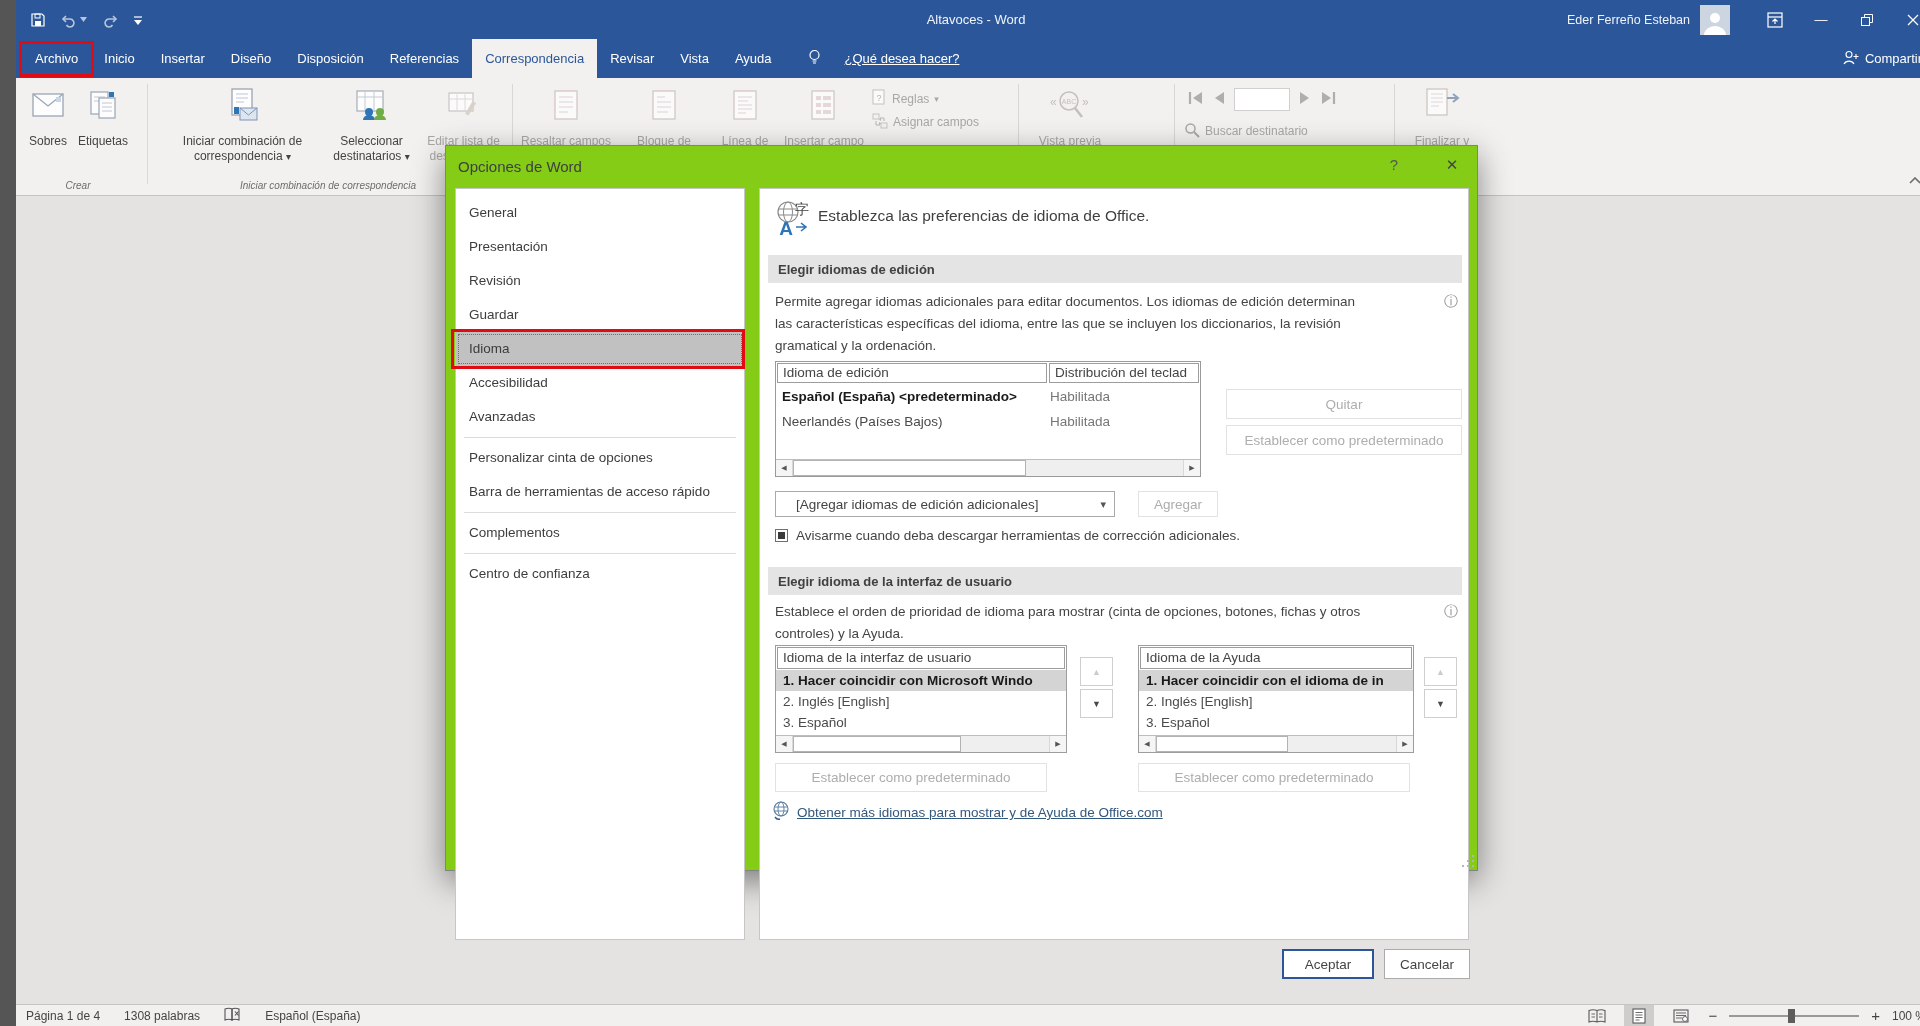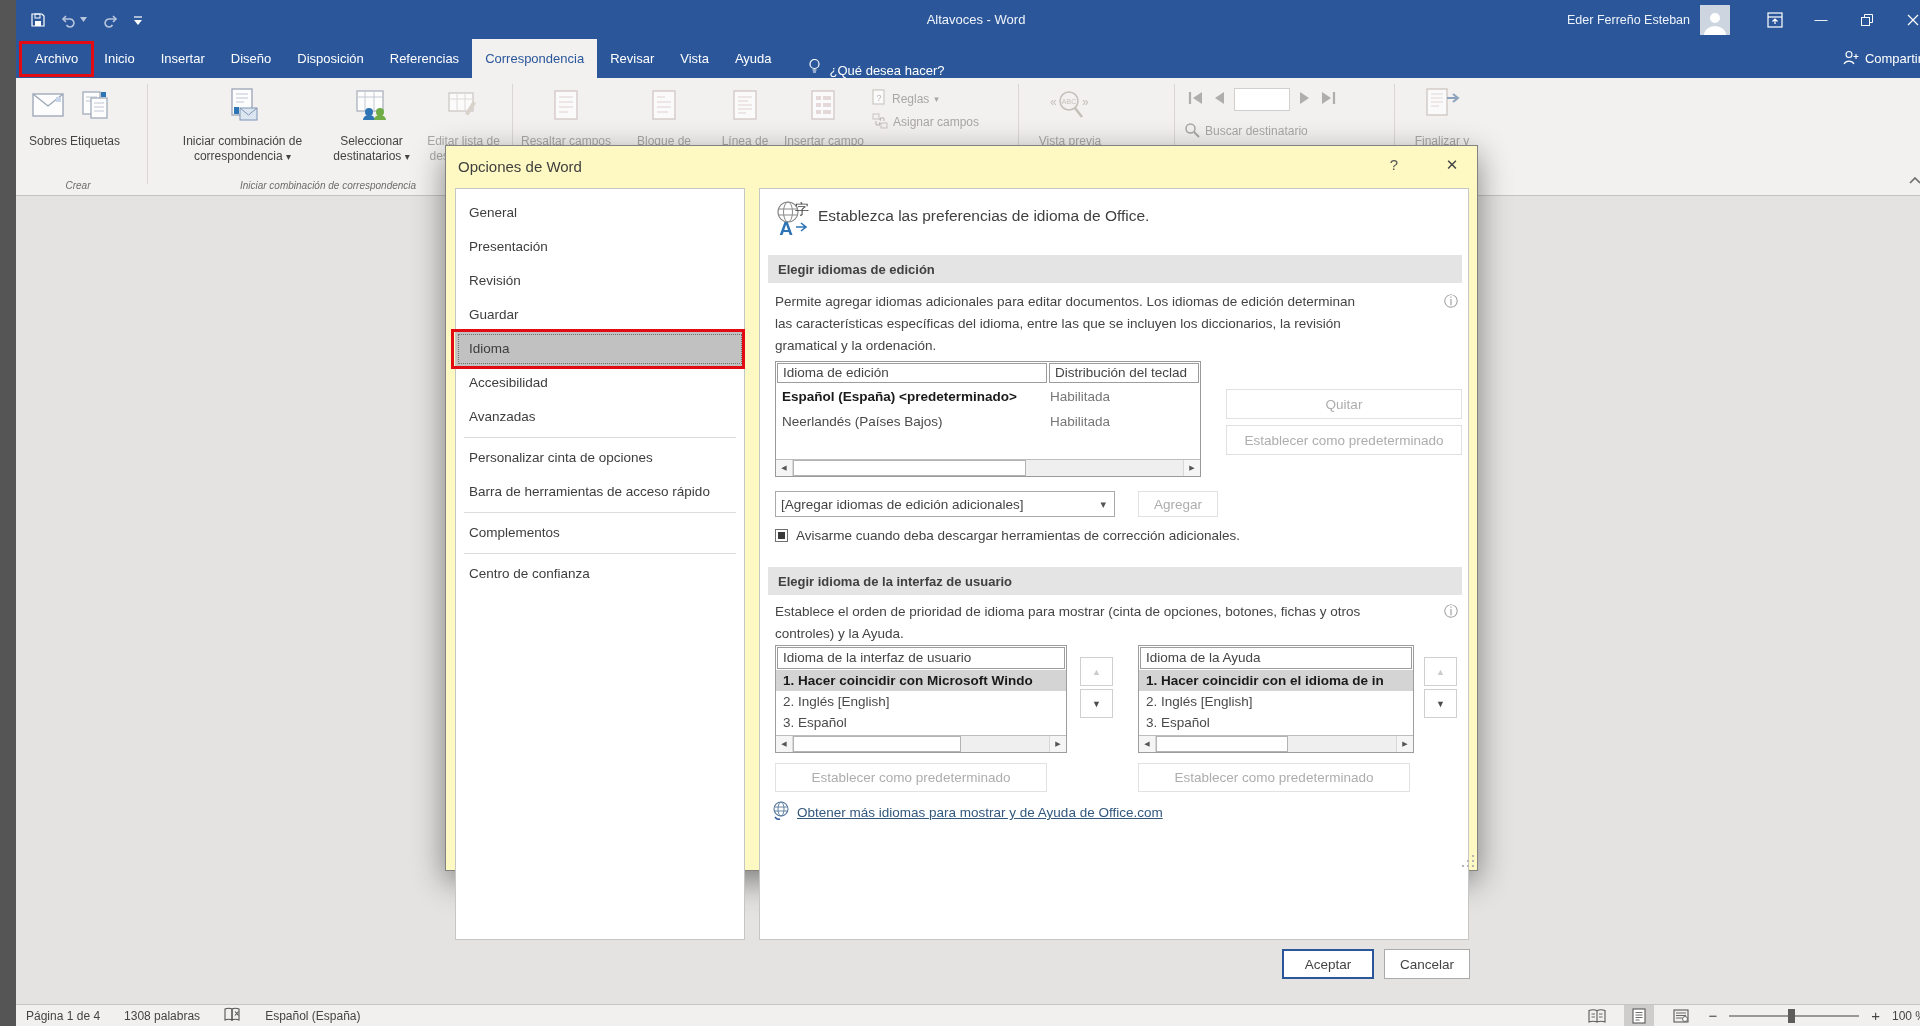--- a/index.html
+++ b/index.html
@@ -14,21 +14,21 @@
   .win-title{position:absolute;left:0;right:0;top:0;height:39px;display:flex;align-items:center;justify-content:center;font-size:13px;color:#f0f4fa;}
   .tb-right{position:absolute;right:0;top:0;height:39px;display:flex;align-items:center;}
   .tb-user{font-size:12.5px;color:#eef3fa;margin-right:10px;}
   .tb-avatar{width:30px;height:30px;background:#cdd5e0;display:flex;align-items:flex-end;justify-content:center;overflow:hidden;margin-right:22px;}
   .winbtn{width:46px;height:39px;display:flex;align-items:center;justify-content:center;color:#fff;font-size:13px;}
 
   
   .tabrow{position:absolute;left:0;top:39px;width:1920px;height:39px;background:#2b579a;display:flex;align-items:stretch;padding-left:6px;}
   .tab{position:relative;padding:0 13px;display:flex;align-items:center;font-size:13px;color:#fff;white-space:nowrap;}
   .tab.active{background:#f2f1f0;color:#2b579a;}
-  .tellme{display:flex;align-items:flex-end;gap:8px;margin-left:22px;font-size:13px;color:#fff;}
+  .tellme{display:flex;align-items:center;gap:23px;margin-left:22px;font-size:13px;color:#fff;text-decoration:underline;}
   .share{position:absolute;right:14px;top:0;height:39px;display:flex;align-items:center;gap:6px;font-size:13px;color:#fff;}
   .red-annotation{position:absolute;border:3px solid #e30b13;pointer-events:none;z-index:60;}
 
   
   .ribbon{position:absolute;left:0;top:78px;width:1920px;height:118px;background:#f2f1f0;border-bottom:1px solid #c5c3c1;}
   .rsep{position:absolute;top:6px;height:100px;width:1px;background:#d9d6d3;}
   .vbtn{position:absolute;top:0;padding-top:10px;text-align:center;font-size:12px;line-height:15px;color:#444;}
   .vbtn .ric{height:34px;margin-bottom:12px;display:flex;align-items:center;justify-content:center;}
   .vbtn.disabled{color:#a9a7a4;}
   .sbtn{position:absolute;height:22px;display:flex;align-items:center;gap:5px;font-size:12px;color:#a9a7a4;}
@@ -42,42 +42,42 @@
   
   .statusbar{position:absolute;left:0;top:1004px;width:1920px;height:22px;background:#f1f0ef;border-top:1px solid #c7c5c3;display:flex;align-items:center;font-size:12px;color:#444;}
   .sb-left{display:flex;align-items:center;gap:24px;padding-left:10px;}
   .sb-right{margin-left:auto;display:flex;align-items:center;gap:12px;padding-right:10px;}
   .viewbtn{width:30px;height:21px;display:flex;align-items:center;justify-content:center;}
   .viewbtn.sel{background:#cfcdcb;}
   .zoomtrack{position:relative;width:130px;height:2px;background:#9b9997;}
   .zoomthumb{position:absolute;left:45%;top:-6px;width:7px;height:14px;background:#5f5d5b;}
 
   
-  .dialog{position:absolute;left:429px;top:145px;width:1033px;height:726px;background:#fef9c3;border:1px solid #828282;box-shadow:0 10px 30px rgba(0,0,0,.45);z-index:20;font-size:13.5px;color:#444;}
+  .dialog{position:absolute;left:429px;top:145px;width:1033px;height:726px;background:#84cc16;border:1px solid #828282;box-shadow:0 10px 30px rgba(0,0,0,.45);z-index:20;font-size:13.5px;color:#444;}
   .dlg-title{position:absolute;left:12px;top:0;height:40px;display:flex;align-items:center;font-size:15px;color:#3f3f3f;}
   .dlg-help{position:absolute;left:936px;top:10px;width:24px;height:22px;text-align:center;font-size:15px;color:#555;}
   .dlg-close{position:absolute;left:992px;top:10px;width:28px;height:22px;text-align:center;font-size:15px;color:#444;}
   .dlg-sidebar{position:absolute;left:9px;top:42px;width:290px;height:752px;border:1px solid #c6c6c6;background:#fff;padding-top:7px;}
   .side-item{height:34px;line-height:34px;padding-left:13px;font-size:13.5px;color:#3d3d3d;position:relative;}
   .side-item.selected{background:#c1c1c1;outline:1px dotted #707070;outline-offset:-3px;}
   .side-sep{height:1px;background:#dcdcdc;margin:3px 8px;}
   .dlg-main{position:absolute;left:313px;top:42px;width:710px;height:752px;border:1px solid #c6c6c6;background:#fff;}
   .secbar{position:absolute;left:8px;width:694px;height:28px;background:#e4e4e4;display:flex;align-items:center;padding-left:10px;font-weight:bold;font-size:13px;color:#404040;}
   .para{position:absolute;left:15px;line-height:22px;font-size:13.5px;color:#444;}
   .info{position:absolute;font-size:14px;color:#8a8a8a;}
   .ltable{position:absolute;border:1px solid #9a9a9a;background:#fff;}
   .lt-head{display:flex;gap:2px;padding:1px;}
   .lt-hcell{border:1px solid #9d9d9d;height:20px;line-height:18px;padding-left:5px;white-space:nowrap;overflow:hidden;color:#444;}
   .lt-row{display:flex;height:25px;align-items:center;}
   .lt-c1{padding-left:6px;white-space:nowrap;overflow:hidden;}
   .hscroll{position:absolute;left:0;right:0;bottom:0;height:17px;display:flex;background:#efefef;border-top:1px solid #bdbdbd;}
   .hs-btn{width:17px;display:flex;align-items:center;justify-content:center;font-size:7px;color:#555;background:#f5f5f5;}
   .hs-thumb{width:55%;background:#fff;border:1px solid #b3b3b3;}
   .dbtn{position:absolute;background:#fff;border:1px solid #e2e2e2;color:#adadad;display:flex;align-items:center;justify-content:center;font-size:13.5px;}
-  .dropdown{position:absolute;border:1px solid #a9a9a9;background:#fff;display:flex;align-items:center;padding-left:5px;font-size:13.5px;color:#444;}
+  .dropdown{position:absolute;border:1px solid #a9a9a9;background:#fff;display:flex;align-items:center;padding-left:20px;font-size:13.5px;color:#444;}
   .dropdown .dd-arrow{margin-left:auto;padding-right:8px;color:#555;font-size:11px;}
   .lb{position:absolute;border:1px solid #9d9d9d;background:#fff;}
   .lb-head{margin:1px;border:1px solid #9d9d9d;height:22px;line-height:20px;padding-left:5px;white-space:nowrap;overflow:hidden;color:#444;}
   .lb-row{display:flex;height:21px;align-items:center;white-space:nowrap;overflow:hidden;color:#4a4a4a;}
   .lb-row .n{width:22px;padding-left:7px;flex:none;}
   .lb-row.sel{background:#d4d4d4;font-weight:bold;color:#1a1a1a;}
   .udbtn{position:absolute;width:33px;height:29px;border:1px solid #cfcfcf;background:#fff;display:flex;align-items:center;justify-content:center;font-size:9px;}
   .dlg-link{position:absolute;display:flex;align-items:center;gap:7px;font-size:13.5px;color:#33587e;}
   .dlg-link .txt{text-decoration:underline;}
   .footbtn{position:absolute;height:30px;background:#fff;display:flex;align-items:center;justify-content:center;font-size:13.5px;color:#444;}
@@ -216,21 +216,21 @@
     <div class="vbtn" style="left:6px;width:52px;">
       <div class="ric">
         <svg width="32" height="24" viewBox="0 0 32 24">
             <rect x="1" y="1" width="30" height="22" fill="#fdfdfd" stroke="#9aa5b5" stroke-width="1.3"></rect>
             <path d="M1 1 L16 13 L31 1" fill="none" stroke="#9aa5b5" stroke-width="1.3"></path>
             <rect x="24" y="4" width="5" height="5" fill="#c8d6ea"></rect>
           </svg>
       </div>
       <div>Sobres</div>
     </div>
-    <div class="vbtn" style="left:48px;width:62px;">
+    <div class="vbtn" style="left:56px;width:62px;">
       <div class="ric">
         <svg width="28" height="30" viewBox="0 0 28 30">
             <rect x="2" y="2" width="17" height="22" fill="#fdfdfd" stroke="#9aa5b5" stroke-width="1.2"></rect>
             <path d="M5 7 h11 M5 11 h11" stroke="#c0c8d4"></path>
             <rect x="10" y="8" width="16" height="20" fill="#fdfdfd" stroke="#9aa5b5" stroke-width="1.2"></rect>
             <path d="M13 13 h10 M13 17 h10 M13 21 h10" stroke="#c0c8d4"></path>
             <rect x="20" y="2" width="5" height="5" fill="#2e75b6"></rect>
           </svg>
       </div>
       <div>Etiquetas</div>

